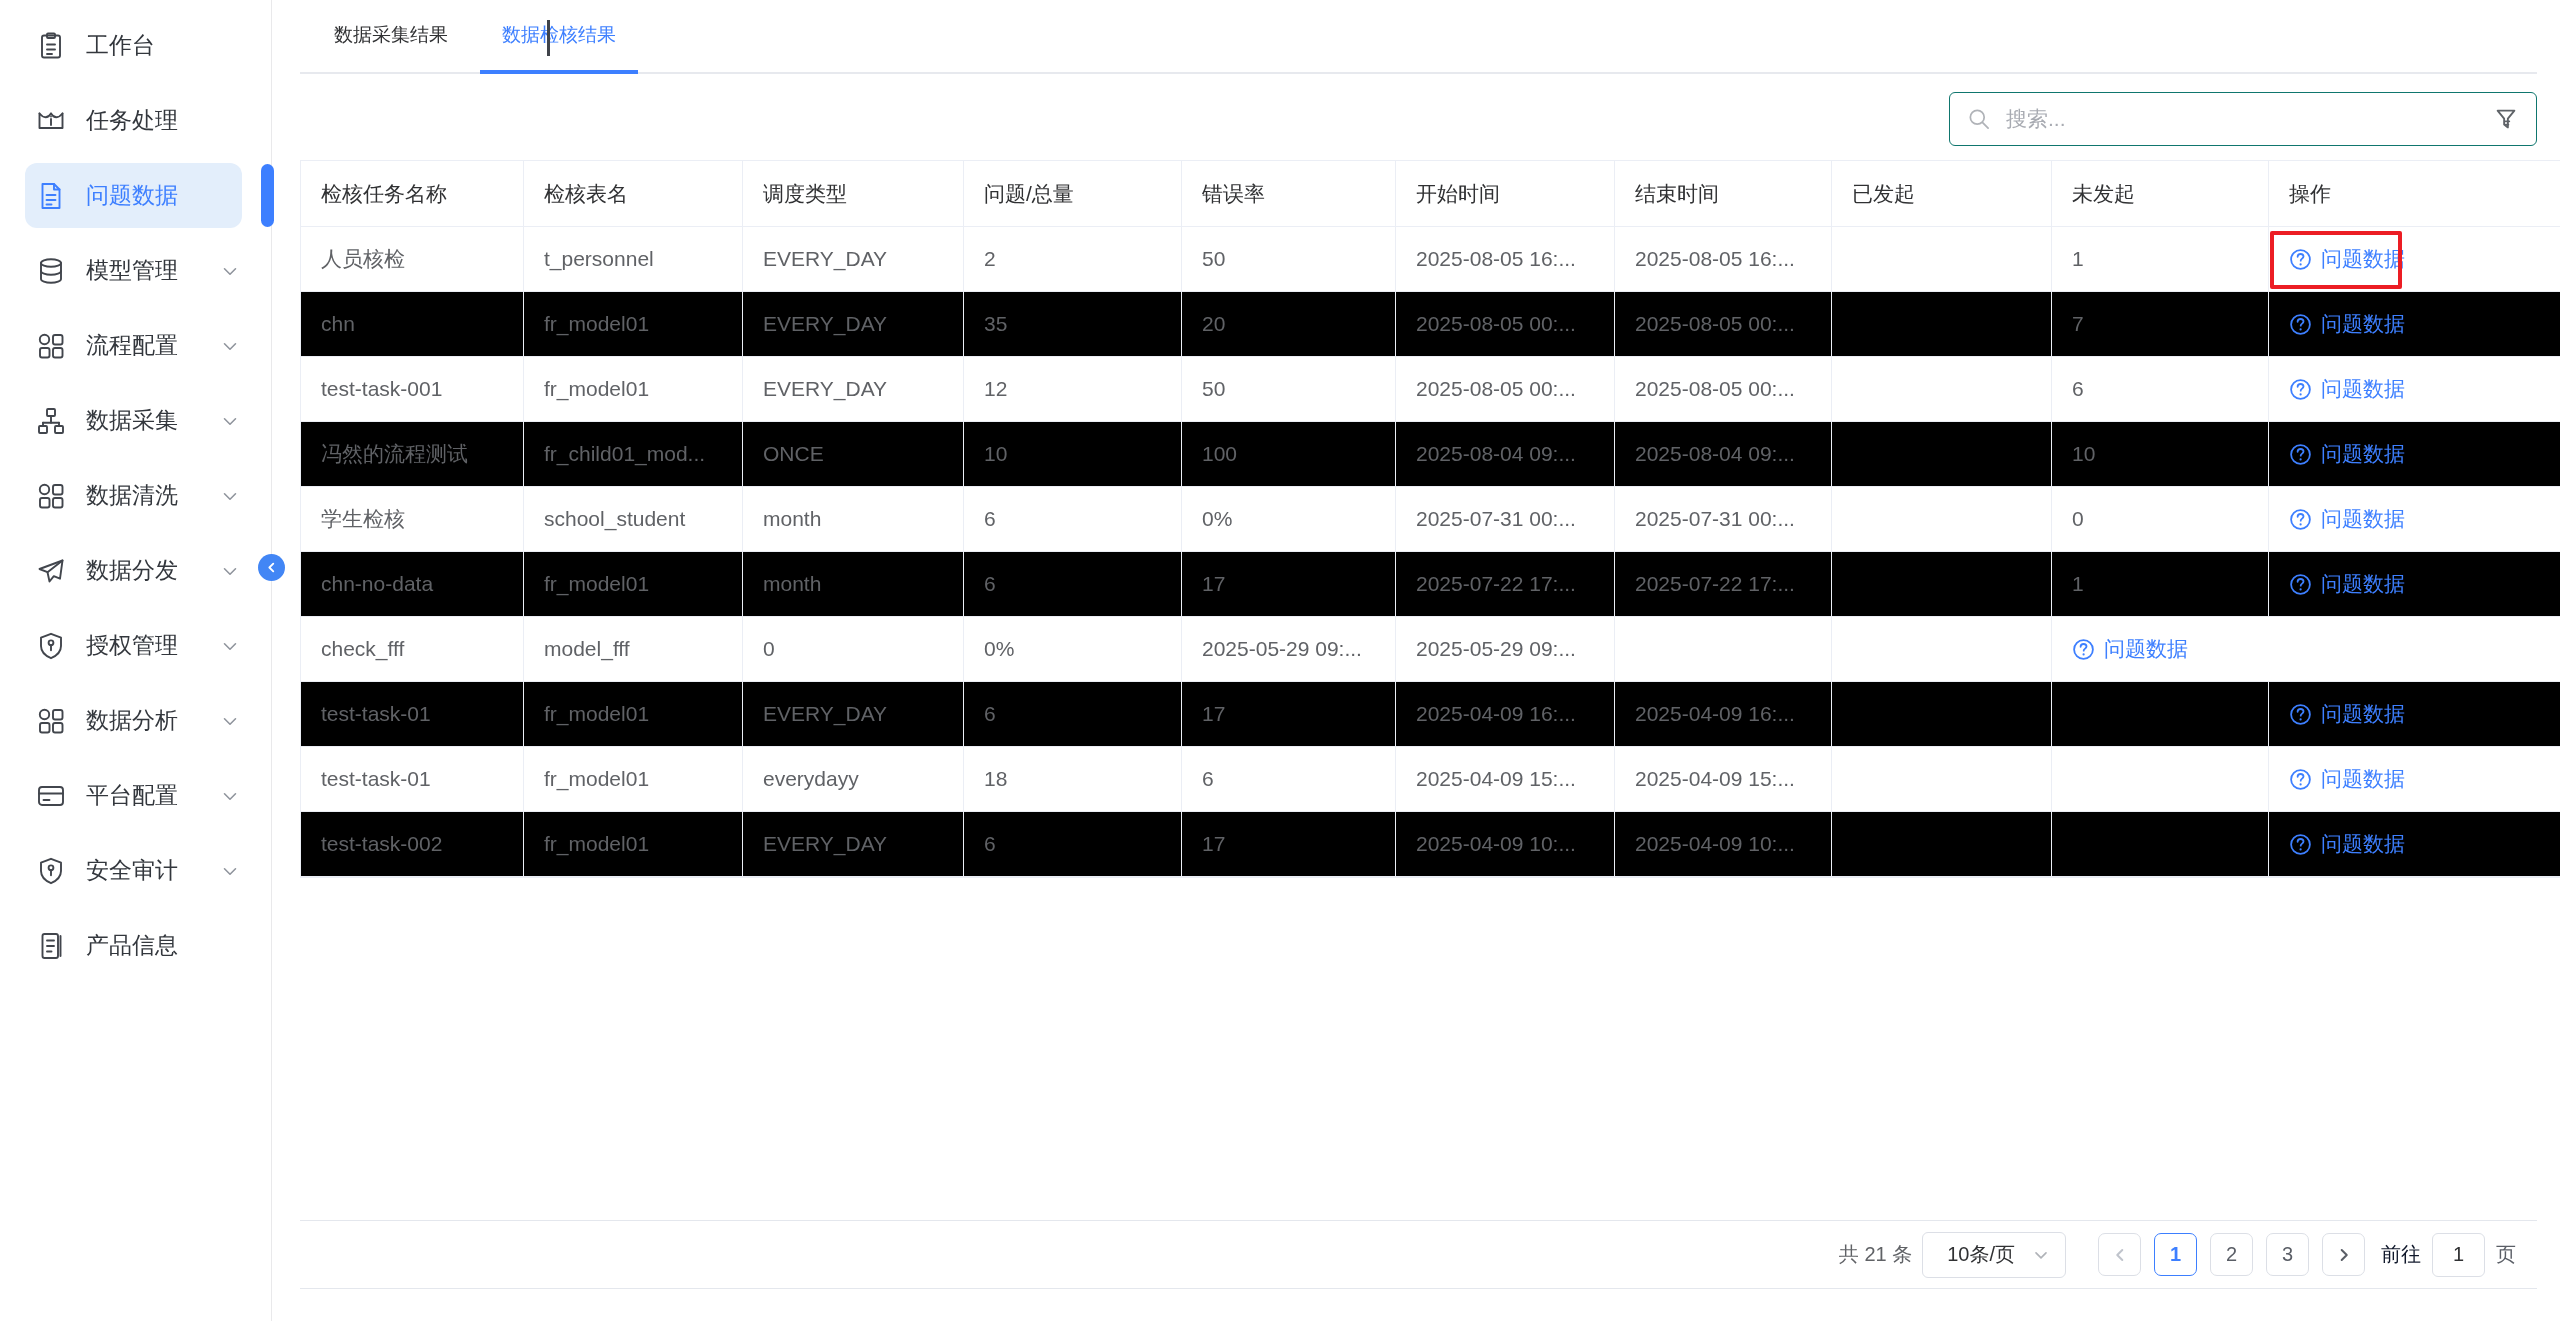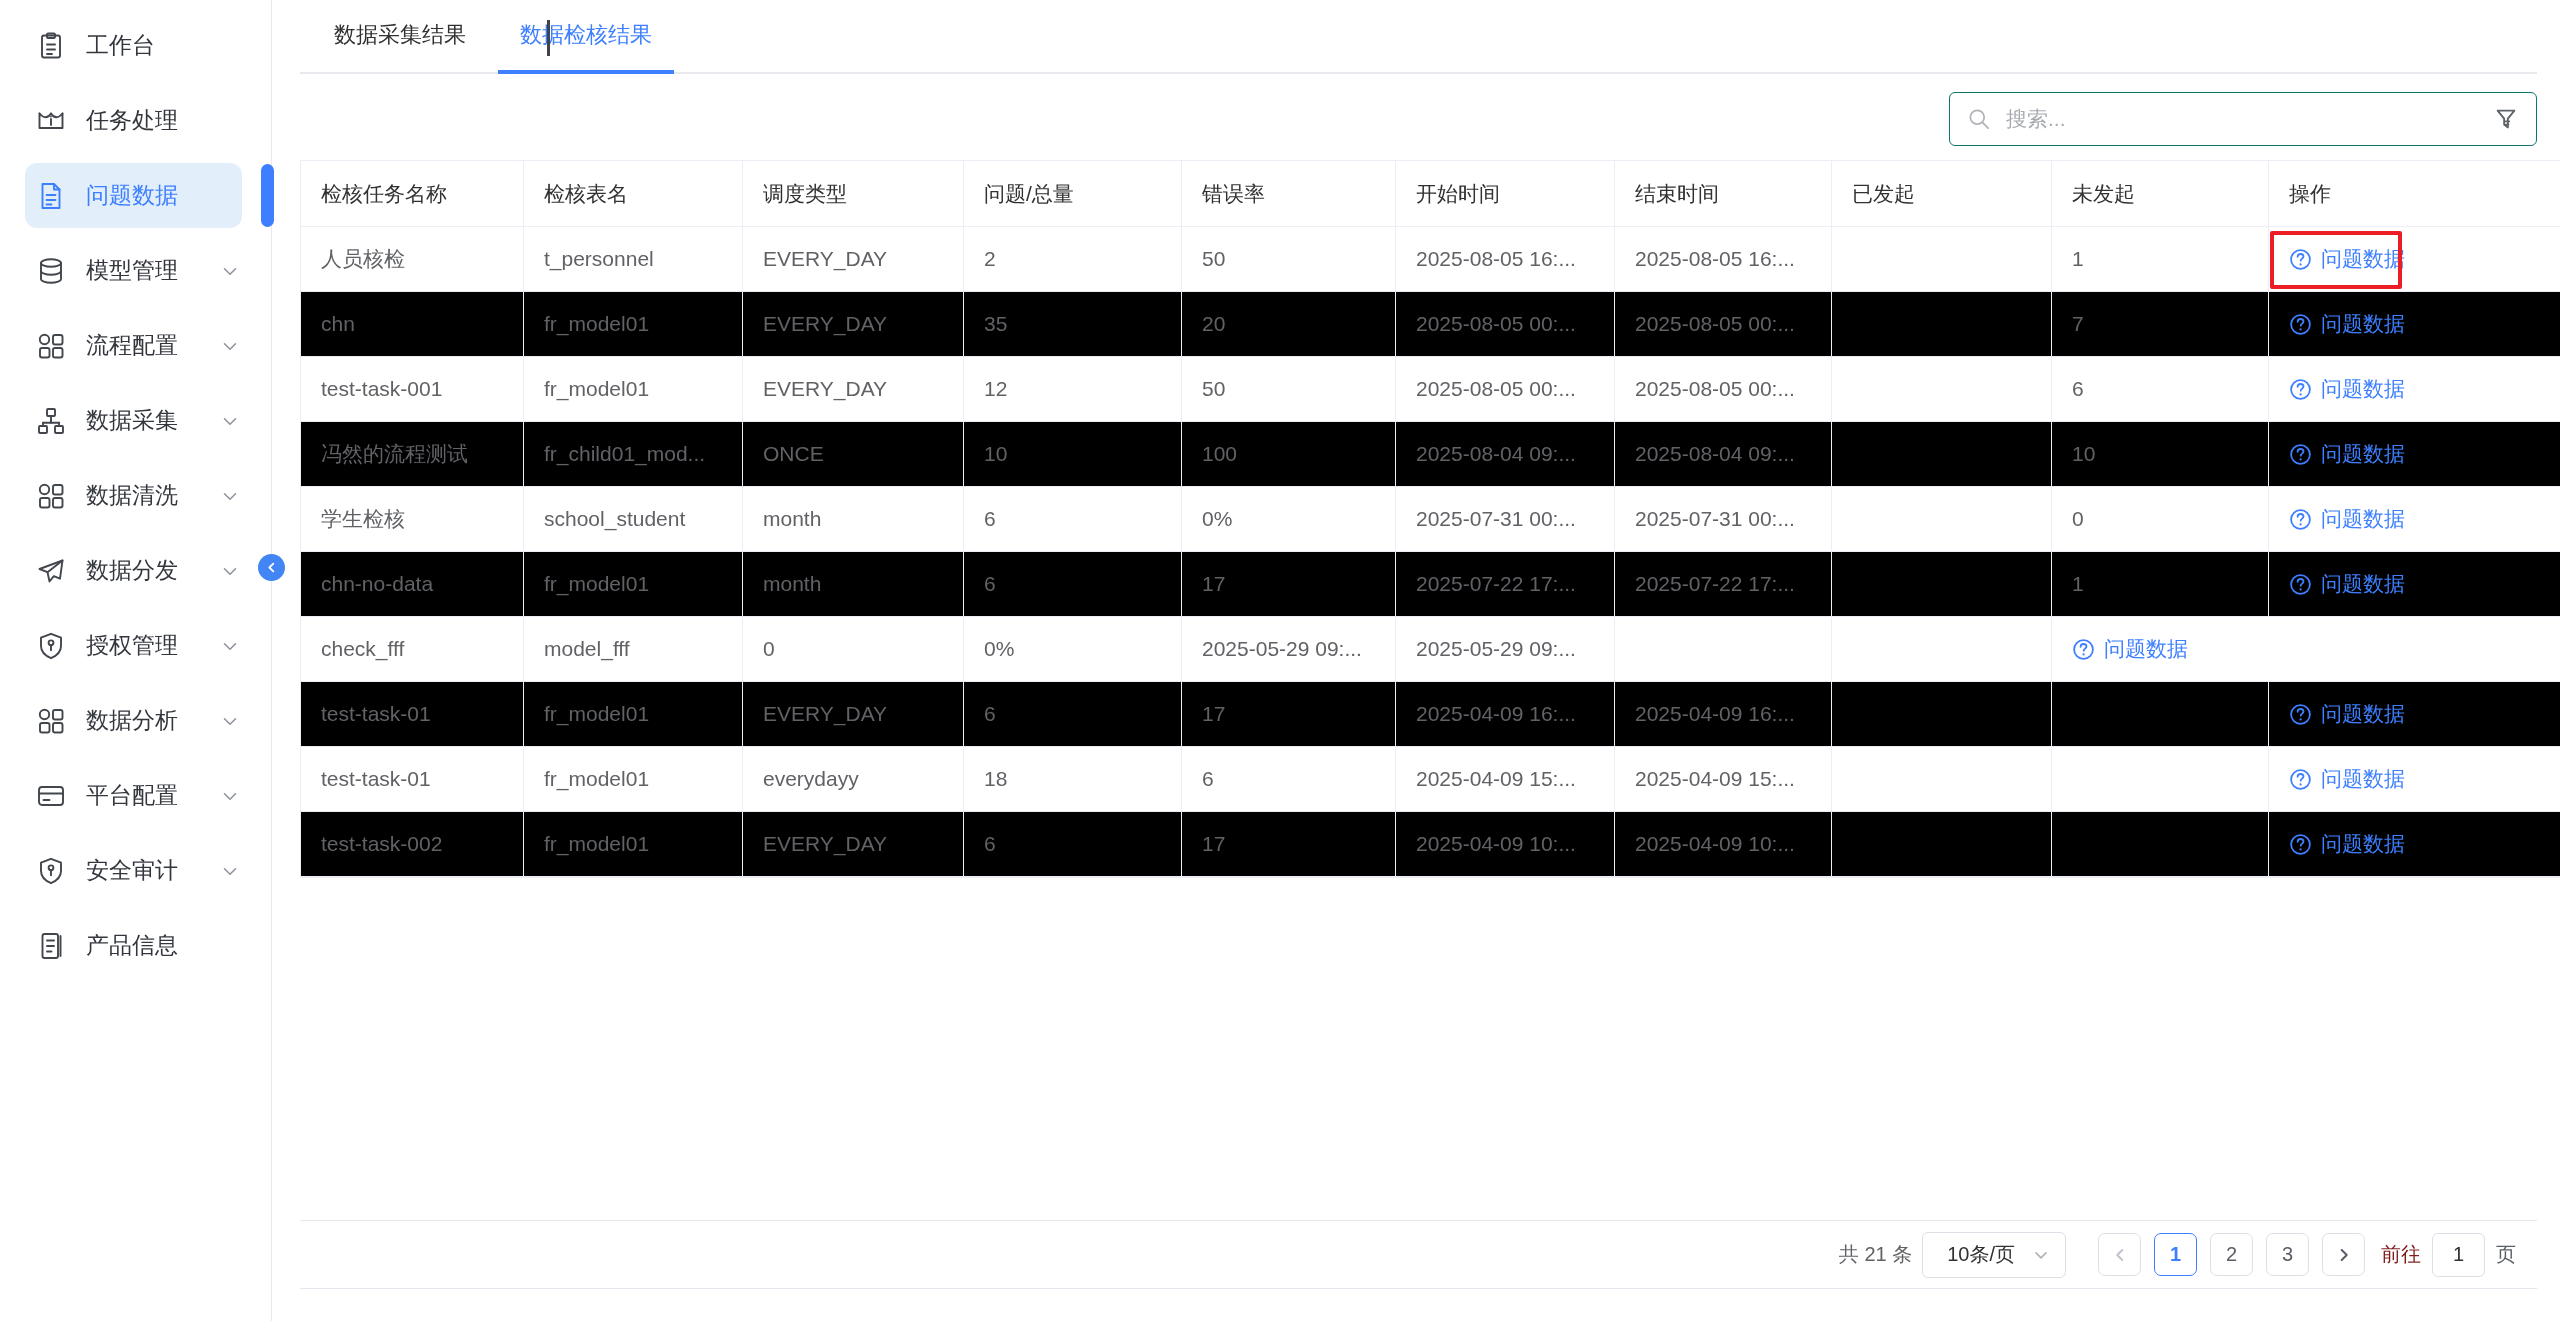--- a/index.html
+++ b/index.html
@@ -50,21 +50,21 @@
 
   
   .main { position: absolute; left: 273px; top: 0; right: 0; bottom: 0; background: #fff; }
 
   .tabbar {
     position: absolute; left: 27px; top: 0; width: 2237px; height: 74px;
     border-bottom: 2px solid #e7e9ee; display: flex; align-items: stretch;
   }
   .tab {
     display: inline-flex; align-items: center; padding: 5px 22px; margin-right: 10px;
-    font-size: 22px; color: #303133; cursor: pointer; border-bottom: 4px solid transparent;
+    font-size: 19px; color: #303133; cursor: pointer; border-bottom: 4px solid transparent;
     margin-bottom: -2px;
   }
   .tab.active { color: #3d7fff; border-bottom-color: #3d7fff; }
   .caret { position: absolute; left: 274px; top: 20px; width: 3px; height: 36px; background: #3f434a; }
 
   .search-box {
     position: absolute; left: 1676px; top: 92px; width: 588px; height: 54px;
     border: 1px solid #0f766e; border-radius: 6px;
     display: flex; align-items: center; padding: 0 16px; background: #fff;
   }
@@ -122,21 +122,21 @@
   .size-select .sel-chev svg { width: 100%; height: 100%; display: block; }
   .pager { display: inline-flex; align-items: center; gap: 13px; margin-left: 32px; }
   .pg {
     width: 43px; height: 43px; border: 1px solid #dcdfe6; border-radius: 7px; background: #fff;
     display: inline-flex; align-items: center; justify-content: center;
     font-size: 20px; color: #5a5e66; cursor: pointer; font-family: inherit;
   }
   .pg.active { border-color: #3d7fff; color: #3d7fff; font-weight: bold; }
   .pg.prev { color: #c0c4cc; }
   .pg svg { width: 22px; height: 22px; display: block; }
-  .goto-label { margin-left: 16px; color: #7f1d1d; }
+  .goto-label { margin-left: 16px; color: #0f172a; }
   .goto-input {
     width: 53px; height: 44px; margin: 0 11px; border: 1px solid #dcdfe6; border-radius: 6px;
     text-align: center; font-size: 20px; color: #303133; outline: none; font-family: inherit;
   }
   .goto-unit { color: #5a5e66; }
 
   
   .anno {
     position: absolute; left: 2270px; top: 231px; width: 132px; height: 58px;
     border: 4px solid #ec1d24; border-radius: 2px; z-index: 50; pointer-events: none;

